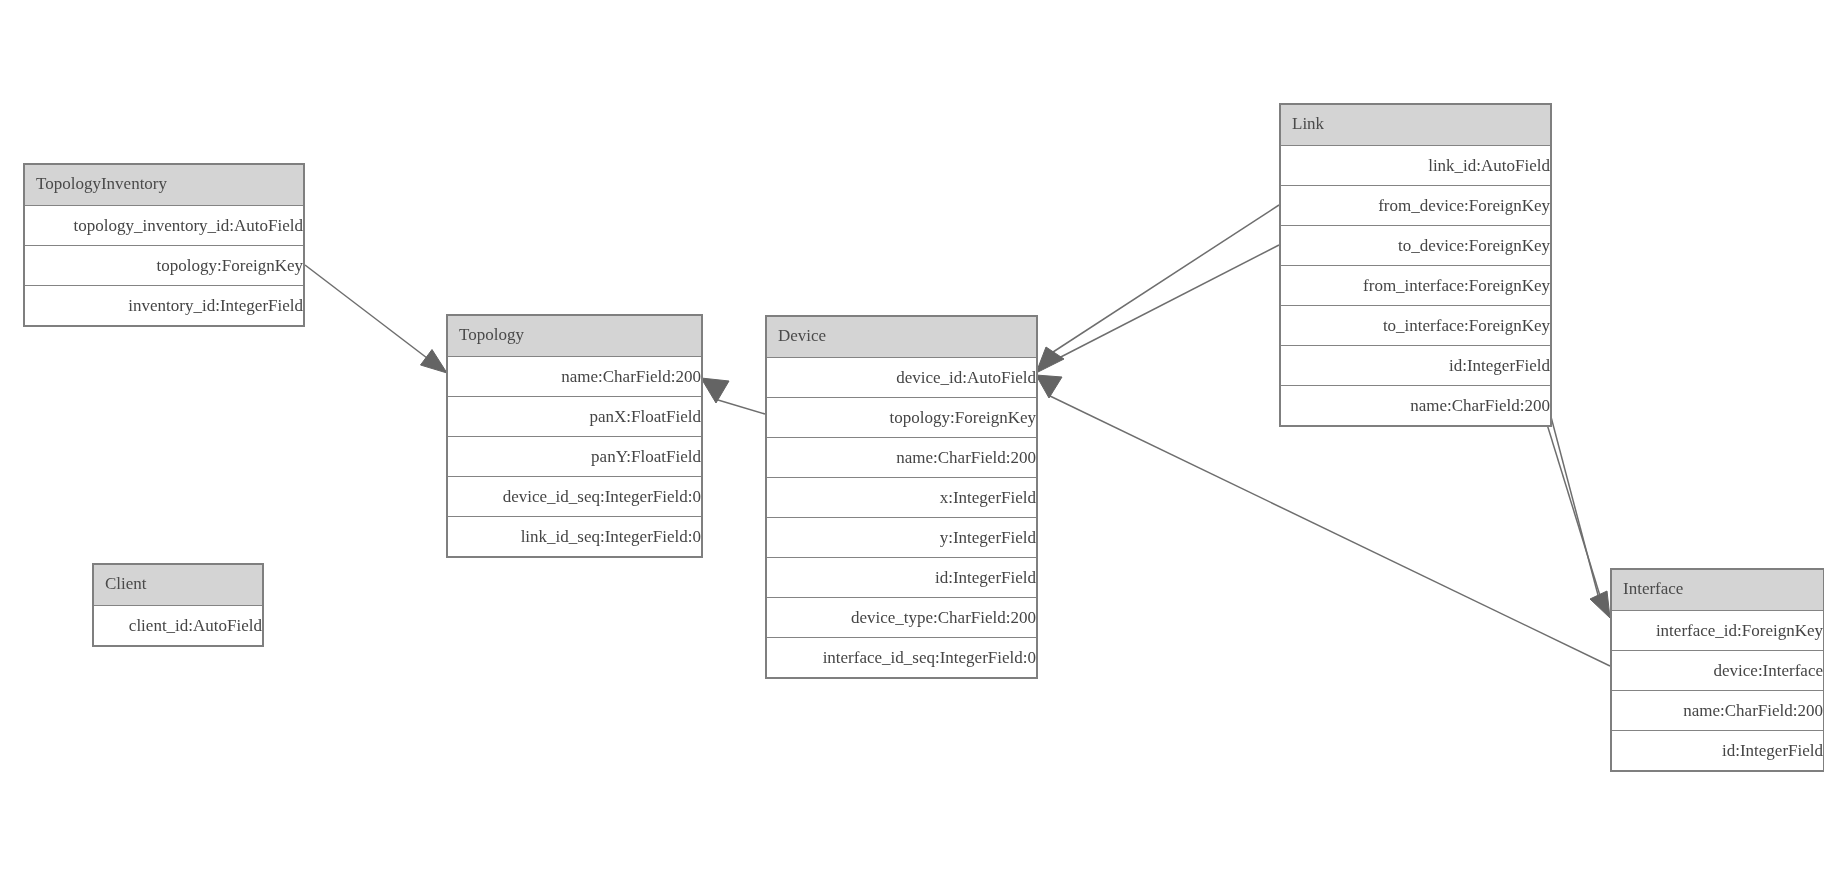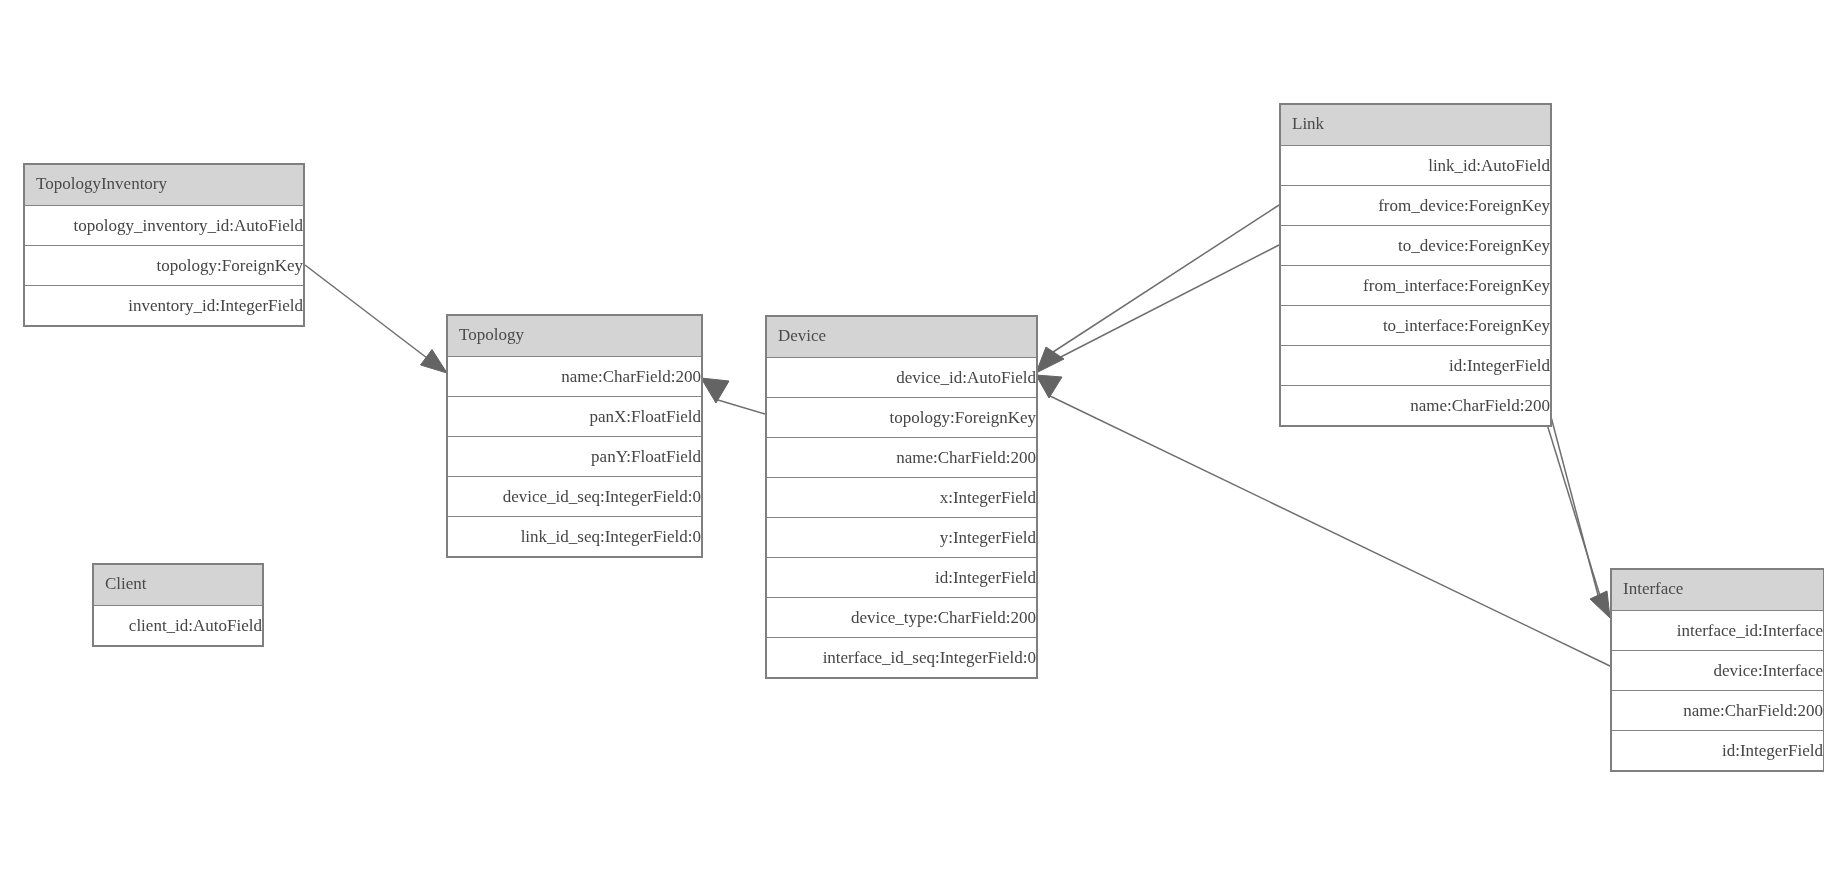--- a/index.html
+++ b/index.html
@@ -107,18 +107,18 @@
       <div class="entity-row">link_id:AutoField</div>
       <div class="entity-row">from_device:ForeignKey</div>
       <div class="entity-row">to_device:ForeignKey</div>
       <div class="entity-row">from_interface:ForeignKey</div>
       <div class="entity-row">to_interface:ForeignKey</div>
       <div class="entity-row">id:IntegerField</div>
       <div class="entity-row">name:CharField:200</div>
     </div>
     <div class="entity" style="left: 1610px; top: 568px; width: 215px;">
       <div class="entity-header">Interface</div>
-      <div class="entity-row">interface_id:Interface</div>
+      <div class="entity-row">interface_id:ForeignKey</div>
       <div class="entity-row">device:Interface</div>
       <div class="entity-row">name:CharField:200</div>
       <div class="entity-row">id:IntegerField</div>
     </div>
   </div>
 
 </body></html>

